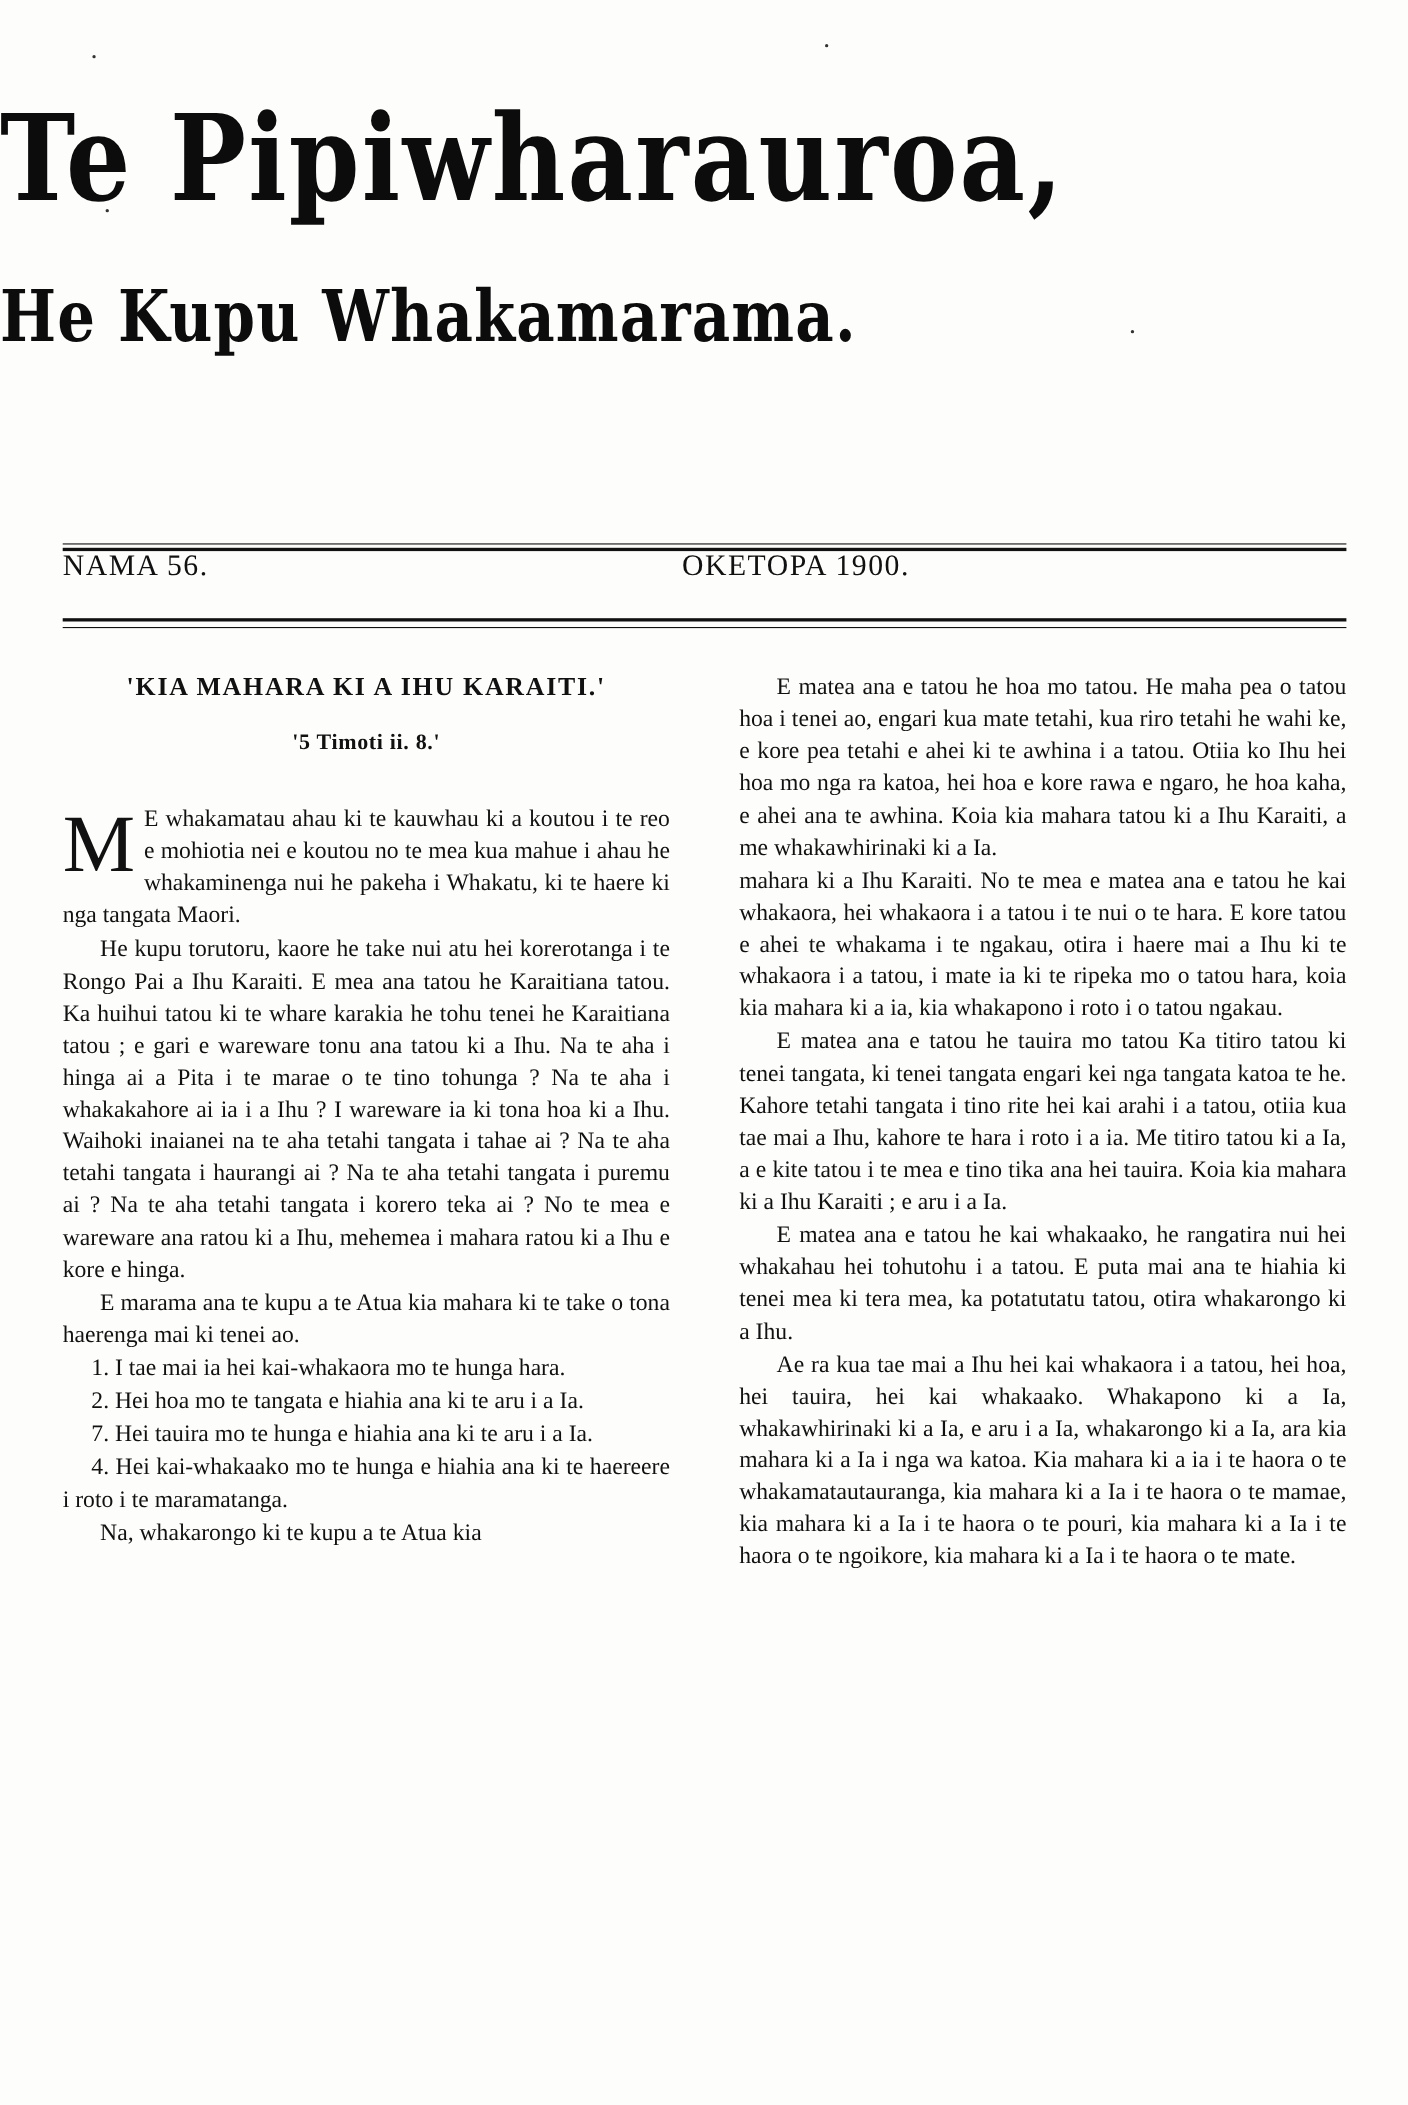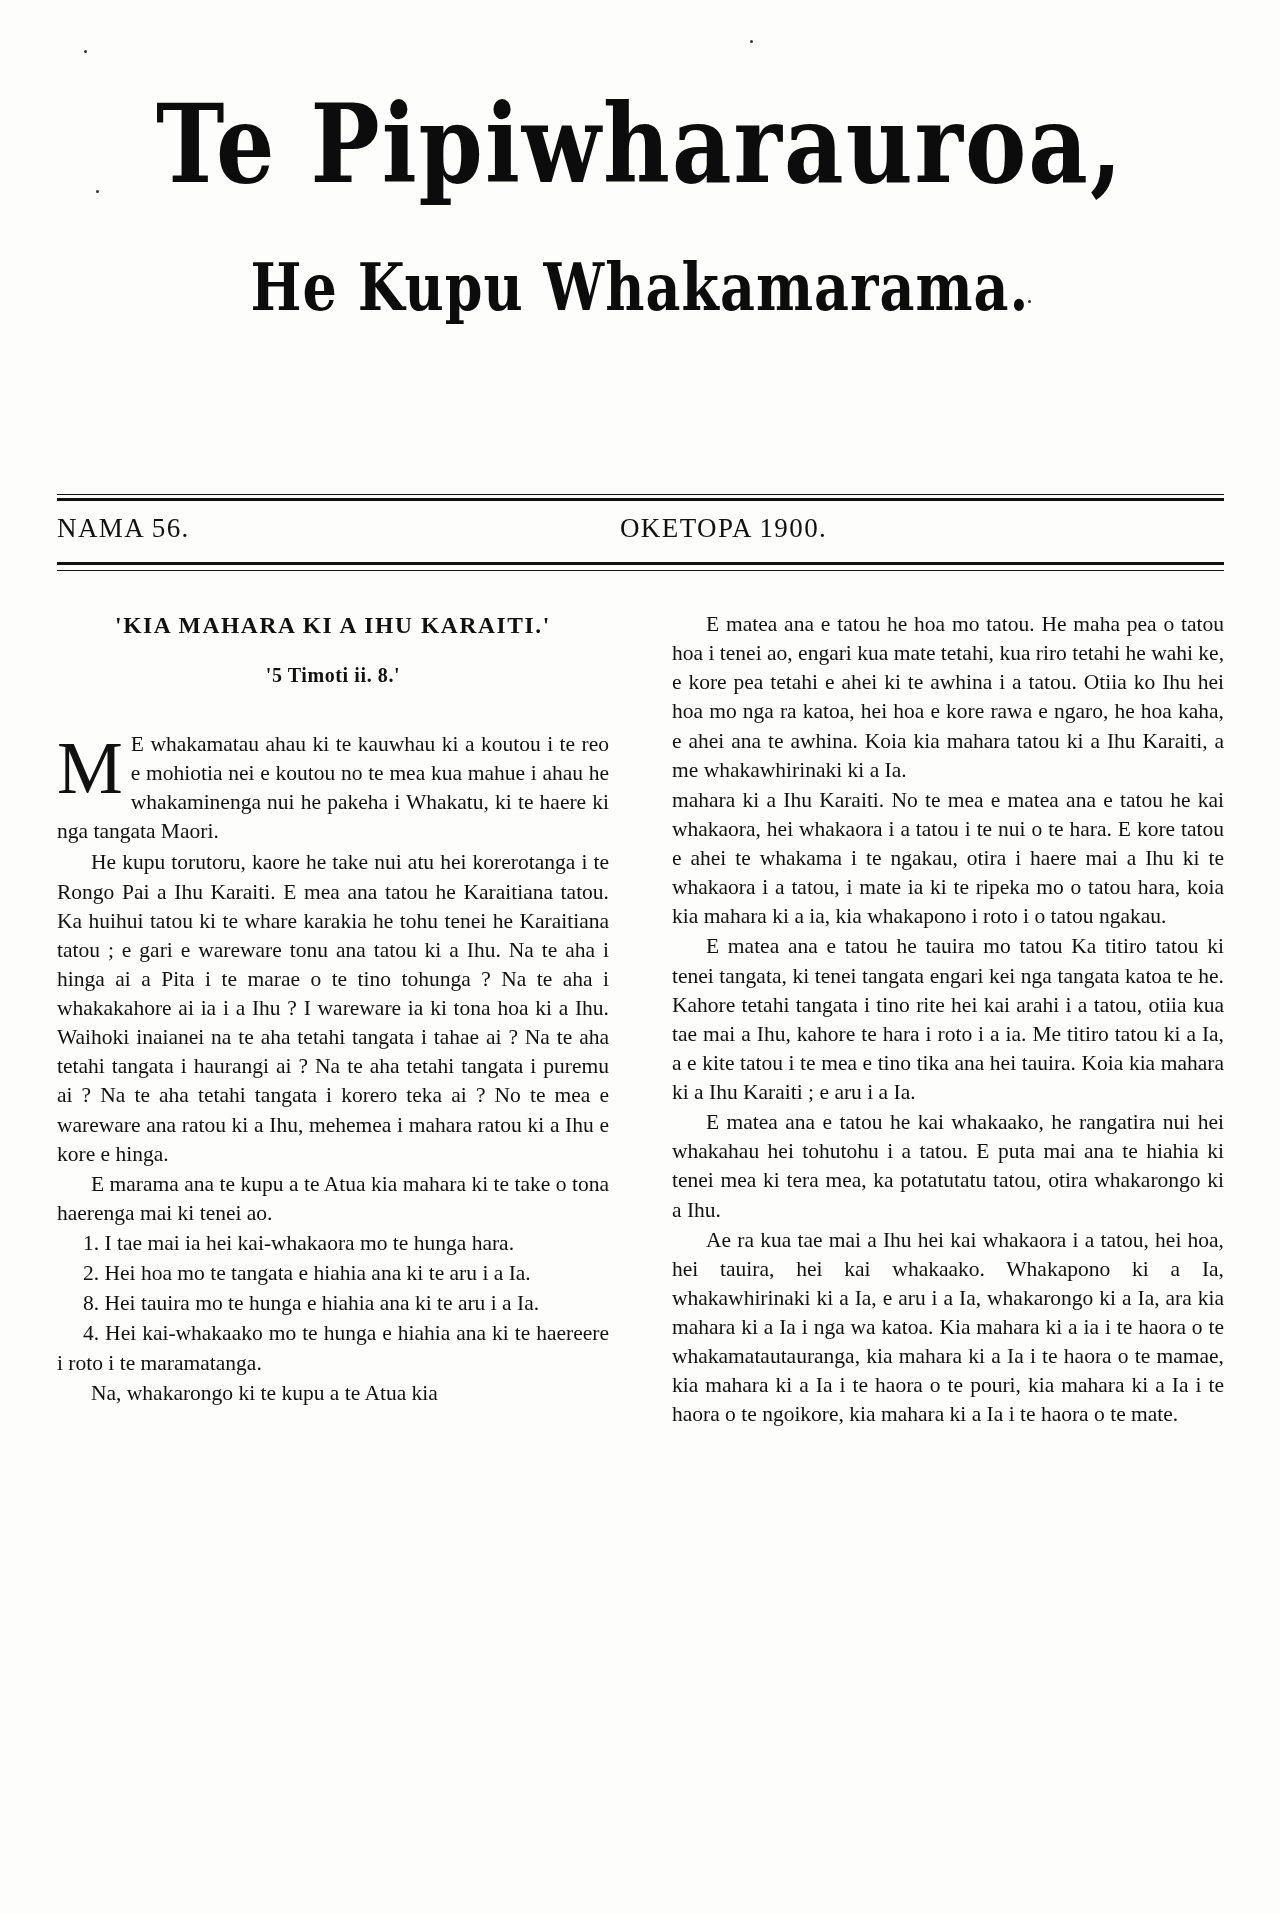--- a/index.html
+++ b/index.html
@@ -21,21 +21,20 @@
     width: 1280px;
     height: 1914px;
     background: #fdfdfb;
   }
   
   .masthead {
     position: absolute;
     left: 0;
     top: 96px;
     width: 1280px;
-    text-align: center;
   }
   .masthead-title {
     font-family: "DejaVu Serif", serif;
     font-weight: bold;
     font-size: 92px;
     letter-spacing: 2px;
     line-height: 1.05;
     color: #0c0c0c;
     transform: scaleY(1.18);
     transform-origin: 50% 50%;
@@ -66,21 +65,21 @@
     height: 1px;
     background: #111;
   }
   .rule-gap-2 { height: 3px; }
   .rule-gap-3 { height: 5px; }
 
   
   .issueline {
     position: absolute;
     left: 57px;
-    top: 513px;
+    top: 499px;
     width: 1167px;
     display: flex;
     align-items: baseline;
     font-size: 27px;
     letter-spacing: 1.4px;
     font-family: "Liberation Serif", serif;
   }
   .issue-left { width: 33%; text-align: left; }
   .issue-mid { width: 34%; text-align: center; }
   .issue-right { width: 33%; text-align: right; }
@@ -185,21 +184,21 @@
       <div class="article-sub">'5 Timoti ii. 8.'</div>
       <div class="spacer-sm"></div>
 
       <p class="dropcap-para">
         <span class="dropcap">M</span><span>E whakamatau ahau ki te kauwhau ki a koutou i te reo e mohiotia nei e koutou no te mea kua mahue i ahau he whakaminenga nui he pakeha i Whakatu, ki te haere ki nga tangata Maori.</span>
       </p>
       <p class="para">He kupu torutoru, kaore he take nui atu hei korerotanga i te Rongo Pai a Ihu Karaiti. E mea ana tatou he Karaitiana tatou. Ka huihui tatou ki te whare karakia he tohu tenei he Karaitiana tatou ; e gari e wareware tonu ana tatou ki a Ihu. Na te aha i hinga ai a Pita i te marae o te tino tohunga ? Na te aha i whakakahore ai ia i a Ihu ? I wareware ia ki tona hoa ki a Ihu. Waihoki inaianei na te aha tetahi tangata i tahae ai ? Na te aha tetahi tangata i haurangi ai ? Na te aha tetahi tangata i puremu ai ? Na te aha tetahi tangata i korero teka ai ? No te mea e wareware ana ratou ki a Ihu, mehemea i mahara ratou ki a Ihu e kore e hinga.</p>
       <p class="para">E marama ana te kupu a te Atua kia mahara ki te take o tona haerenga mai ki tenei ao.</p>
       <p class="para hang">1. I tae mai ia hei kai-whakaora mo te hunga hara.</p>
       <p class="para hang">2. Hei hoa mo te tangata e hiahia ana ki te aru i a Ia.</p>
-      <p class="para hang">8. Hei tauira mo te hunga e hiahia ana ki te aru i a Ia.</p>
+      <p class="para hang">7. Hei tauira mo te hunga e hiahia ana ki te aru i a Ia.</p>
       <p class="para hang">4. Hei kai-whakaako mo te hunga e hiahia ana ki te haereere i roto i te maramatanga.</p>
       <p class="para">Na, whakarongo ki te kupu a te Atua kia</p>
     </div>
 
     <div class="col col-right">
       <p class="para">E matea ana e tatou he hoa mo tatou. He maha pea o tatou hoa i tenei ao, engari kua mate tetahi, kua riro tetahi he wahi ke, e kore pea tetahi e ahei ki te awhina i a tatou. Otiia ko Ihu hei hoa mo nga ra katoa, hei hoa e kore rawa e ngaro, he hoa kaha, e ahei ana te awhina. Koia kia mahara tatou ki a Ihu Karaiti, a me whakawhirinaki ki a Ia.</p>
       <p class="para noindent">mahara ki a Ihu Karaiti. No te mea e matea ana e tatou he kai whakaora, hei whakaora i a tatou i te nui o te hara. E kore tatou e ahei te whakama i te ngakau, otira i haere mai a Ihu ki te whakaora i a tatou, i mate ia ki te ripeka mo o tatou hara, koia kia mahara ki a ia, kia whakapono i roto i o tatou ngakau.</p>
       <p class="para">E matea ana e tatou he tauira mo tatou Ka titiro tatou ki tenei tangata, ki tenei tangata engari kei nga tangata katoa te he. Kahore tetahi tangata i tino rite hei kai arahi i a tatou, otiia kua tae mai a Ihu, kahore te hara i roto i a ia. Me titiro tatou ki a Ia, a e kite tatou i te mea e tino tika ana hei tauira. Koia kia mahara ki a Ihu Karaiti ; e aru i a Ia.</p>
       <p class="para">E matea ana e tatou he kai whakaako, he rangatira nui hei whakahau hei tohutohu i a tatou. E puta mai ana te hiahia ki tenei mea ki tera mea, ka potatutatu tatou, otira whakarongo ki a Ihu.</p>
       <p class="para">Ae ra kua tae mai a Ihu hei kai whakaora i a tatou, hei hoa, hei tauira, hei kai whakaako. Whakapono ki a Ia, whakawhirinaki ki a Ia, e aru i a Ia, whakarongo ki a Ia, ara kia mahara ki a Ia i nga wa katoa. Kia mahara ki a ia i te haora o te whakamatautauranga, kia mahara ki a Ia i te haora o te mamae, kia mahara ki a Ia i te haora o te pouri, kia mahara ki a Ia i te haora o te ngoikore, kia mahara ki a Ia i te haora o te mate.</p>

